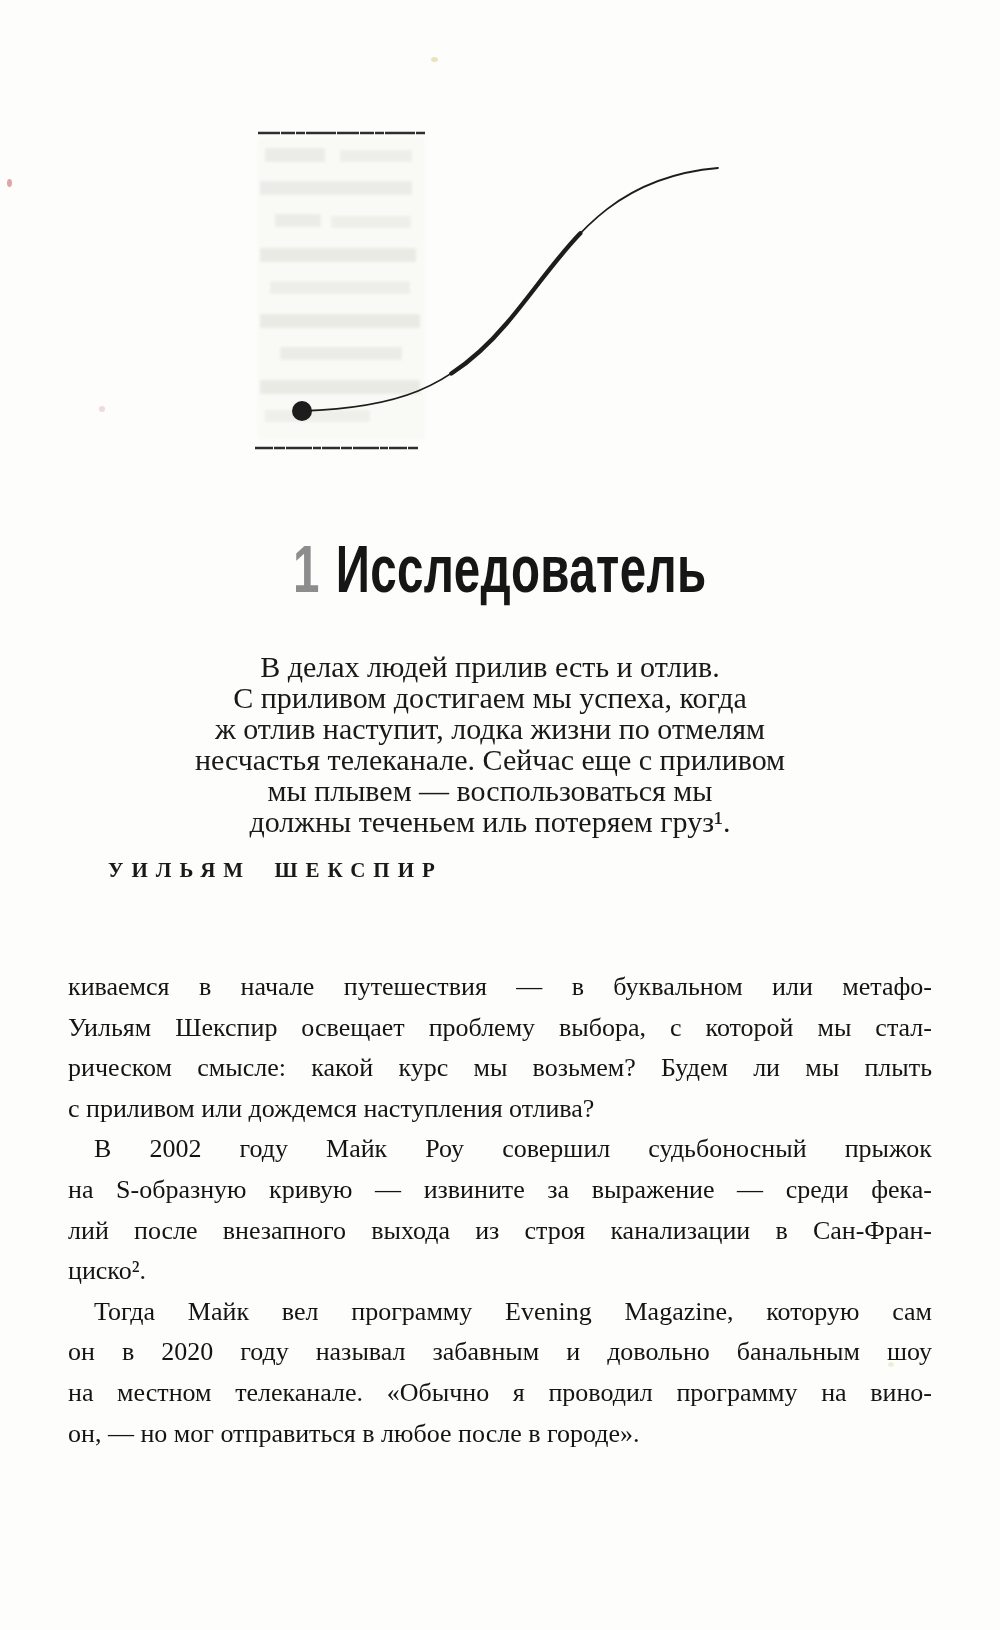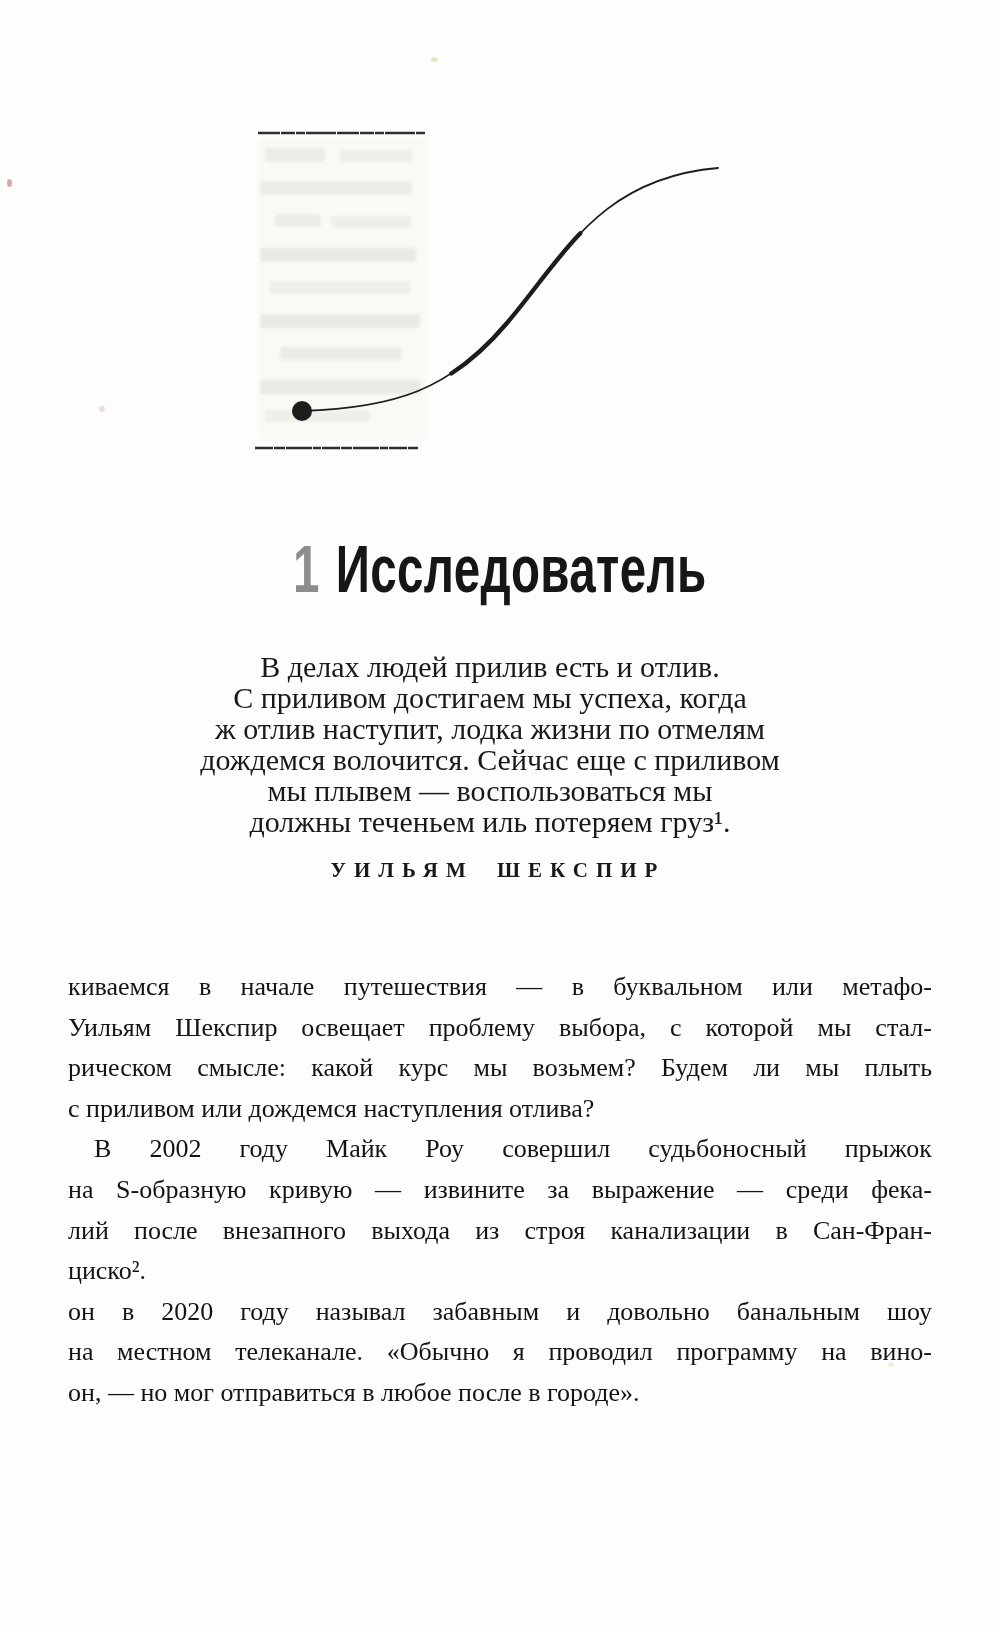--- a/index.html
+++ b/index.html
@@ -29,21 +29,21 @@
   .chapter .num{color:#8d8d8d;margin-right:22px;}
   .chapter .ttl{color:#161616;}
 
   
   .epigraph{
     position:absolute;left:100px;top:651px;width:780px;
     text-align:center;font-size:30px;line-height:31px;color:#191919;
   }
   .attribution{
     position:absolute;left:100px;top:858px;width:780px;
-    text-align:center;font-size:21px;font-weight:700;
+    font-size:21px;font-weight:700;
     letter-spacing:8px;padding-left:8px;word-spacing:10px;color:#191919;
   }
 
   
   .bodytext{
     position:absolute;left:68px;top:967px;width:864px;
     font-size:26px;line-height:40.6px;color:#141414;
   }
   .bline{
     text-align:justify;text-align-last:justify;
@@ -100,21 +100,21 @@
 
   <h1 class="chapter" style="margin:0;">
     <span class="num">1</span>
     <span class="ttl">Исследователь</span>
   </h1>
 
   <div class="epigraph">
     <div>В делах людей прилив есть и отлив.</div>
     <div>С приливом достигаем мы успеха, когда</div>
     <div>ж отлив наступит, лодка жизни по отмелям</div>
-    <div>дождемся волочится. Сейчас еще с приливом</div>
+    <div>несчастья телеканале. Сейчас еще с приливом</div>
     <div>мы плывем — воспользоваться мы</div>
     <div>должны теченьем иль потеряем груз¹.</div>
   </div>
 
   <div class="attribution">УИЛЬЯМ ШЕКСПИР</div>
 
   <div class="bodytext">
 
     <div>
       <div class="bline">киваемся в начале путешествия — в буквальном или метафо-</div>
@@ -124,20 +124,21 @@
     </div>
 
     <div>
       <div class="bline ind">В 2002 году Майк Роу совершил судьбоносный прыжок</div>
       <div class="bline">на S-образную кривую — извините за выражение — среди фека-</div>
       <div class="bline">лий после внезапного выхода из строя канализации в Сан-Фран-</div>
       <div class="bline final">циско².</div>
     </div>
 
     <div>
+      <div class="bline ind">Тогда Майк вел программу Evening Magazine, которую сам</div>
       <div class="bline">он в 2020 году называл забавным и довольно банальным шоу</div>
       <div class="bline">на местном телеканале. «Обычно я проводил программу на вино-</div>
       <div class="bline final">он, — но мог отправиться в любое после в городе».</div>
     </div>
 
   </div>
 
   <div class="speck s1"></div>
   <div class="speck s2"></div>
   <div class="speck s3"></div>

